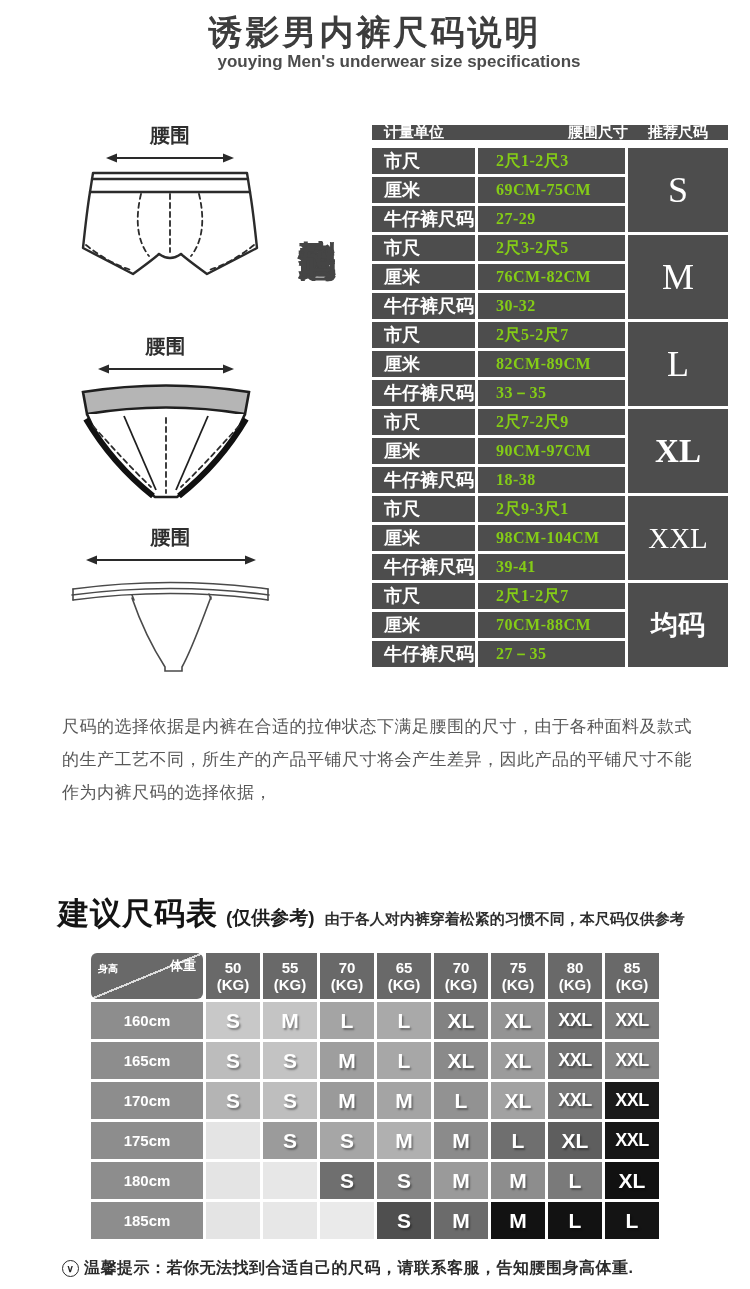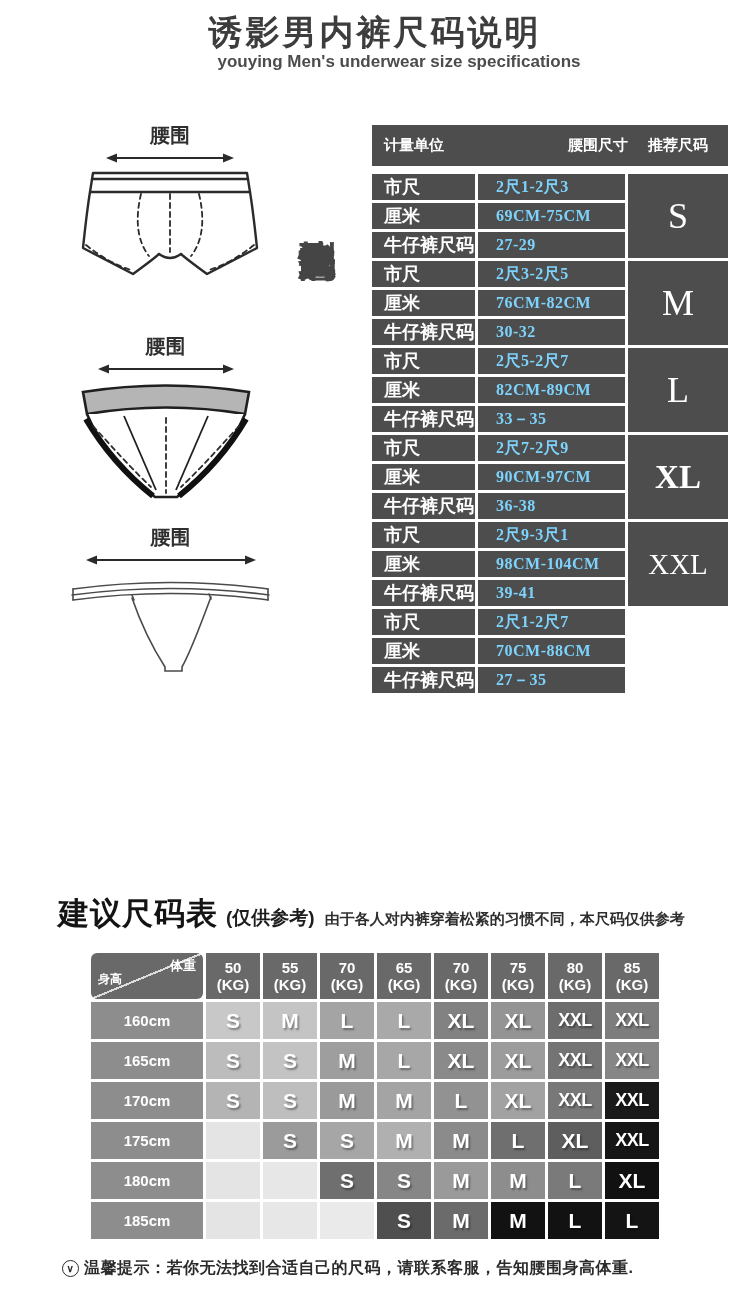--- a/index.html
+++ b/index.html
@@ -21,31 +21,31 @@
   .d3{top:524px;left:68px;width:205px;}
 
   
   .slogan{position:absolute;top:210px;left:299px;height:310px;
           writing-mode:vertical-rl;text-orientation:upright;
           font-family:"Liberation Serif", serif;font-weight:700;
           font-size:37px;line-height:1.0;color:#454545;letter-spacing:1px;}
 
   
   .spec{position:absolute;top:125px;left:372px;width:356px;}
-  .spec-head{display:flex;background:#4d4d4d;color:#fff;height:41px;align-items:center;
+  .spec-head{display:flex;background:#4d4d4d;color:#fff;height:15px;align-items:center;
              font-size:15px;font-weight:700;}
   .spec-head .h1{width:106px;padding-left:12px;box-sizing:border-box;}
   .spec-head .h2{width:150px;text-align:right;}
   .spec-head .h3{width:100px;text-align:center;}
   .spec-body{margin-top:8px;}
   .st-group{display:grid;grid-template-columns:103px 147px 100px;
             column-gap:3px;row-gap:3px;grid-auto-rows:26px;margin-bottom:3px;}
   .st-label{grid-column:1;background:#4d4d4d;color:#fff;display:flex;align-items:center;
             padding-left:12px;font-size:18px;font-weight:700;}
-  .st-value{grid-column:2;background:#4d4d4d;color:#7dd3fc;display:flex;align-items:center;
+  .st-value{grid-column:2;background:#4d4d4d;color:#84cc16;display:flex;align-items:center;
             padding-left:18px;font-size:16px;font-weight:700;letter-spacing:.5px;
             font-family:"Liberation Serif", serif;}
   .st-size{grid-column:3;grid-row:1/4;background:#4d4d4d;color:#fff;
            display:flex;align-items:center;justify-content:center;
            font-family:"Liberation Serif", serif;font-weight:400;}
   .st-size.len1{font-size:36px;}
   .st-size.len2{font-size:33px;font-weight:700;}
   .st-size.len3{font-size:29px;}
   .st-size.cjk{font-size:27px;font-weight:700;}
 
@@ -60,21 +60,21 @@
   .sug-desc{font-size:15px;font-weight:600;color:#2e2e2e;margin-left:10px;}
 
   
   table.matrix{position:absolute;top:950px;left:88px;border-collapse:separate;border-spacing:3px;}
   table.matrix th,table.matrix td{padding:0;text-align:center;vertical-align:middle;}
   .m-corner{width:112px;height:46px;background:#696969;position:relative;
             background-image:linear-gradient(to bottom right,
               rgba(0,0,0,0) calc(50% - 1px), #ddd calc(50% - 1px),
               #ddd calc(50% + 1px), rgba(0,0,0,0) calc(50% + 1px));border-radius:6px;}
   .m-corner .ct{position:absolute;top:4px;right:7px;font-size:13px;font-weight:700;color:#fff;}
-  .m-corner .cb{position:absolute;bottom:11px;left:7px;font-size:12px;font-weight:700;color:#fff;}
+  .m-corner .cb{position:absolute;bottom:23px;left:7px;font-size:10px;font-weight:700;color:#fff;}
   .m-wcell{width:54px;height:46px;background:#696969;color:#fff;font-size:15px;
            font-weight:700;line-height:1.15;}
   .m-hcell{width:112px;height:37px;background:#8d8d8d;color:#fff;font-size:15px;font-weight:600;margin-top:20px;}
   .m-cell{width:54px;height:37px;color:#fff;font-weight:700;font-size:21px;
           text-shadow:1.5px 1.5px 2px rgba(0,0,0,.38);}
   .m-cell.w3{font-size:18px;letter-spacing:-.5px;}
 
   
   .footnote{position:absolute;top:1258px;left:62px;display:flex;align-items:center;
             font-size:16px;font-weight:700;color:#2b2b2b;letter-spacing:.5px;}
@@ -189,43 +189,45 @@
           <div class="st-label">牛仔裤尺码</div>
           <div class="st-value">33－35</div>
           <div class="st-size len1">L</div>
         </div>
         <div class="st-group">
           <div class="st-label">市尺</div>
           <div class="st-value">2尺7-2尺9</div>
           <div class="st-label">厘米</div>
           <div class="st-value">90CM-97CM</div>
           <div class="st-label">牛仔裤尺码</div>
-          <div class="st-value">36-38</div>
+          <div class="st-value">18-38</div>
           <div class="st-size len2">XL</div>
         </div>
         <div class="st-group">
           <div class="st-label">市尺</div>
           <div class="st-value">2尺9-3尺1</div>
           <div class="st-label">厘米</div>
           <div class="st-value">98CM-104CM</div>
           <div class="st-label">牛仔裤尺码</div>
           <div class="st-value">39-41</div>
           <div class="st-size len3">XXL</div>
         </div>
         <div class="st-group">
           <div class="st-label">市尺</div>
           <div class="st-value">2尺1-2尺7</div>
           <div class="st-label">厘米</div>
           <div class="st-value">70CM-88CM</div>
           <div class="st-label">牛仔裤尺码</div>
           <div class="st-value">27－35</div>
+          <div class="st-size cjk">均码</div>
         </div>
       </div>
   </div>
 
+  <div class="desc">尺码的选择依据是内裤在合适的拉伸状态下满足腰围的尺寸，由于各种面料及款式的生产工艺不同，所生产的产品平铺尺寸将会产生差异，因此产品的平铺尺寸不能作为内裤尺码的选择依据，</div>
 
   <div class="sug-head">
     <span class="sug-title">建议尺码表</span>
     <span class="sug-note">(仅供参考)</span>
     <span class="sug-desc">由于各人对内裤穿着松紧的习惯不同，本尺码仅供参考</span>
   </div>
 
   <table class="matrix">
     <thead>
       <tr>

